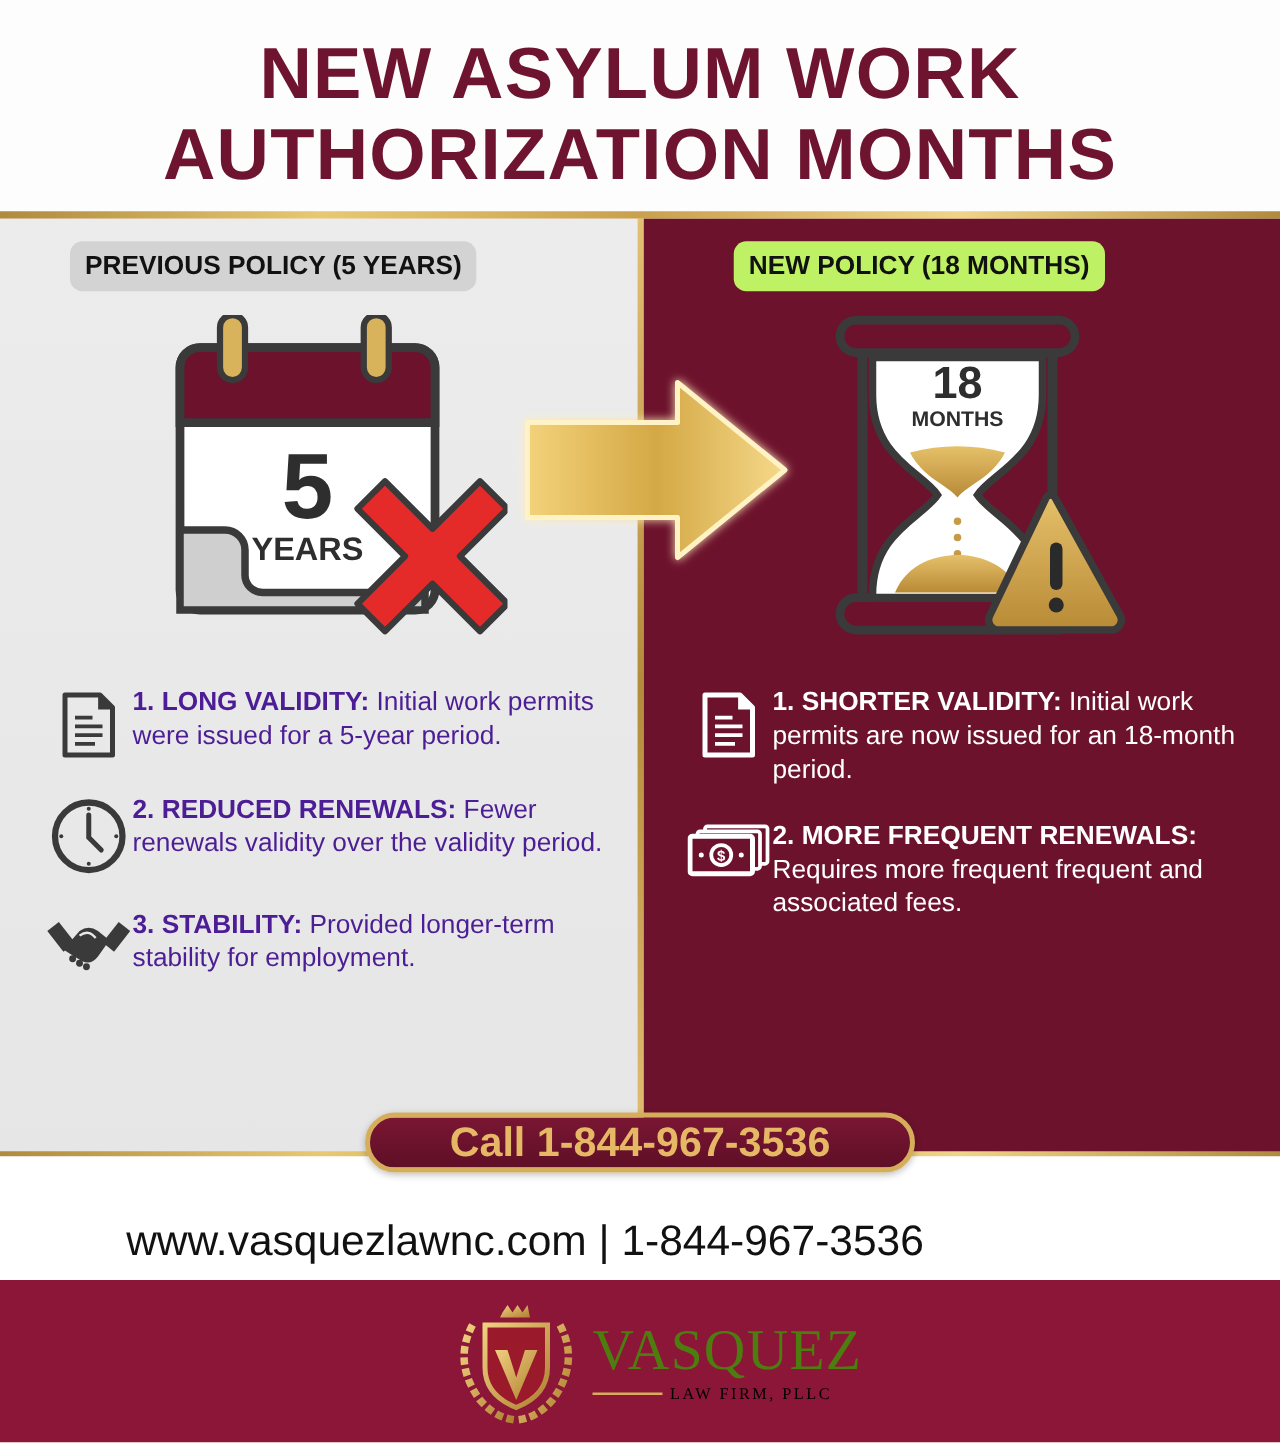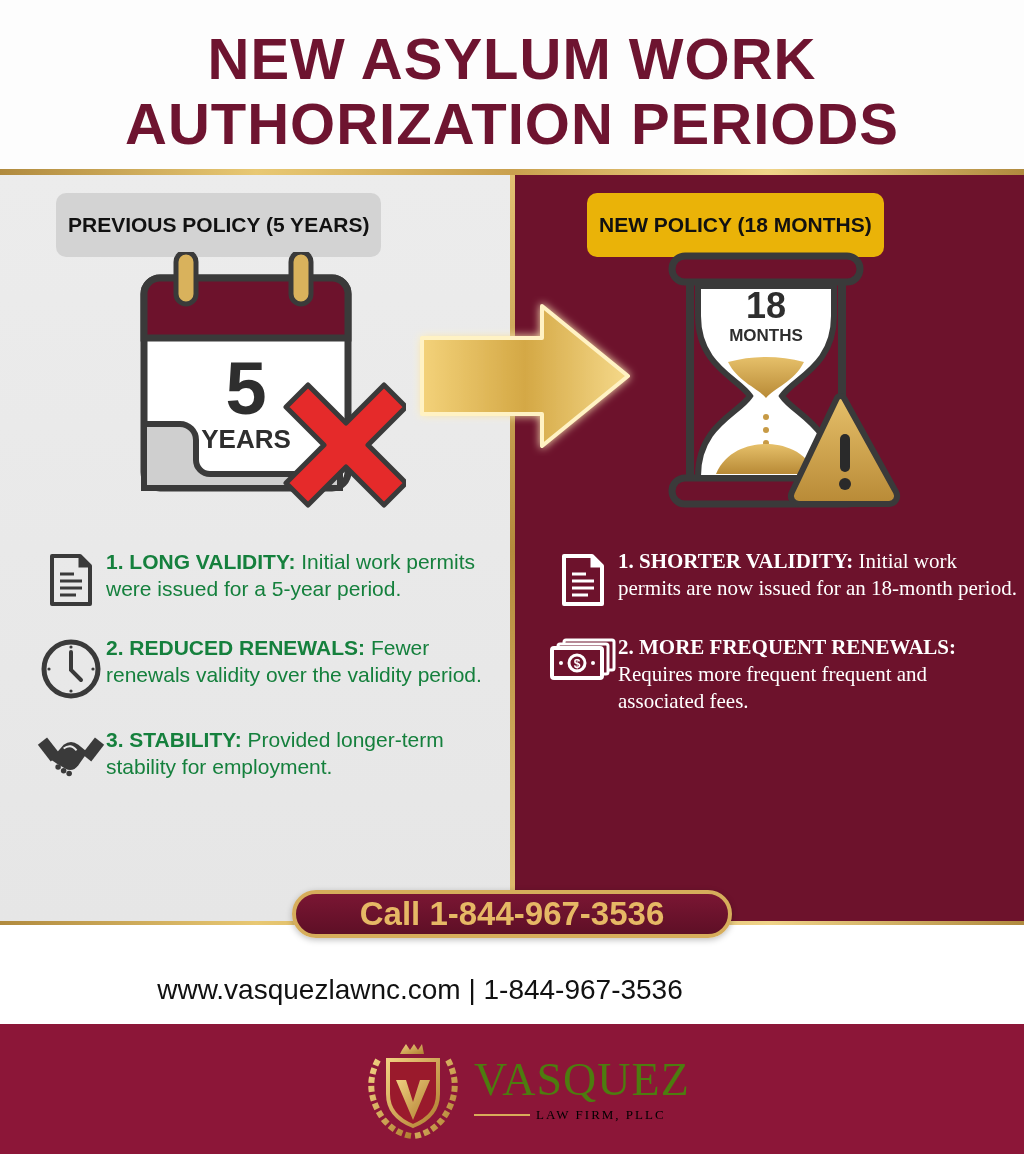--- a/index.html
+++ b/index.html
@@ -11,54 +11,54 @@
     .title-1 { top: 30px; }
     .title-2 { top: 95px; }
 
     .gold-bar { position: absolute; left: 0; width: 1024px; height: 6px; background: linear-gradient(90deg, #b08a3e, #e8c873, #c9a04e, #f0d489, #b08a3e); }
     .gold-top { top: 169px; }
 
     .panel-left { position: absolute; left: 0; top: 175px; width: 510px; height: 748px; background: linear-gradient(180deg, #ececec, #e6e6e6); }
     .divider { position: absolute; left: 510px; top: 175px; width: 5px; height: 748px; background: linear-gradient(180deg, #e2c072, #b48a3c, #e2c072); }
     .panel-right { position: absolute; left: 515px; top: 175px; width: 509px; height: 748px; background: #6d122c; }
 
-    .pill { position: absolute; font-family: "Liberation Sans", sans-serif; font-weight: 700; font-size: 21px; color: #111; border-radius: 10px; padding: 20px 12px; white-space: nowrap; }
+    .pill { position: absolute; font-family: "Liberation Sans", sans-serif; font-weight: 700; font-size: 21px; color: #111; border-radius: 10px; padding: 8px 12px; white-space: nowrap; }
     .pill-left { left: 56px; top: 193px; background: #d3d3d3; }
-    .pill-right { left: 587px; top: 193px; background: #eab308; }
+    .pill-right { left: 587px; top: 193px; background: #bef264; }
 
     .illus { position: absolute; }
 
     .list { position: absolute; }
     .list-left { left: 36px; top: 548px; width: 470px; }
     .list-right { left: 548px; top: 548px; width: 470px; }
     .item { display: flex; align-items: flex-start; margin-bottom: 26px; }
     .item-icon { width: 70px; flex: 0 0 70px; display: flex; justify-content: center; padding-top: 4px; }
-    .item-text { font-family: "Liberation Sans", sans-serif; font-size: 21px; line-height: 27px; color: #15803d; }
-    .list-right .item-text { color: #ffffff; font-family: Liberation Serif, serif; }
+    .item-text { font-family: "Liberation Sans", sans-serif; font-size: 21px; line-height: 27px; color: #4c1d95; }
+    .list-right .item-text { color: #ffffff; }
     .item-text b { font-weight: 700; }
 
     .gold-bottom { position: absolute; left: 0; top: 921px; width: 1024px; height: 4px; background: linear-gradient(90deg, #b08a3e, #e8c873, #c9a04e, #f0d489, #b08a3e); }
 
     .cta { position: absolute; left: 292px; top: 890px; width: 440px; height: 48px; border-radius: 33px; background: linear-gradient(180deg, #7a1633, #5e0f26); border: 4px solid #d6ad5b; box-shadow: 0 2px 6px rgba(0,0,0,0.25); display: flex; align-items: center; justify-content: center; }
     .cta-text { font-family: "Liberation Sans", sans-serif; font-weight: 700; font-size: 33px; color: #e6b865; }
 
-    .contact { position: absolute; left: 0; top: 974px; width: 840px; text-align: center; font-family: "Liberation Sans", sans-serif; font-size: 28px; color: #111; }
+    .contact { position: absolute; left: 0; top: 974px; width: 840px; text-align: center; font-family: "Liberation Sans", sans-serif; font-size: 34px; color: #111; }
 
     .footer { position: absolute; left: 0; top: 1024px; width: 1024px; height: 130px; background: #8c1638; }
     .logo { position: absolute; left: 358px; top: 1040px; display: flex; align-items: center; }
     .logo-name { font-family: "Liberation Serif", serif; font-size: 46px; color: #4d7c0f; letter-spacing: 1px; line-height: 1; }
     .logo-sub { font-family: "Liberation Serif", serif; font-size: 13px; color: #000000; letter-spacing: 2px; margin-top: 4px; display: flex; align-items: center; }
     .logo-sub .rule { display: inline-block; width: 56px; height: 2px; background: #d8ac5a; margin-right: 6px; }
   </style>
 </head>
 <body>
 
 <div class="header">
   <div class="title-line title-1">NEW ASYLUM WORK</div>
-  <div class="title-line title-2">AUTHORIZATION PERIODS</div>
+  <div class="title-line title-2">AUTHORIZATION MONTHS</div>
 </div>
 <div class="gold-bar gold-top"></div>
 
 <div class="panel-left"></div>
 <div class="divider"></div>
 <div class="panel-right"></div>
 
 <div class="pill pill-left">PREVIOUS POLICY (5 YEARS)</div>
 <div class="pill pill-right">NEW POLICY (18 MONTHS)</div>
 

